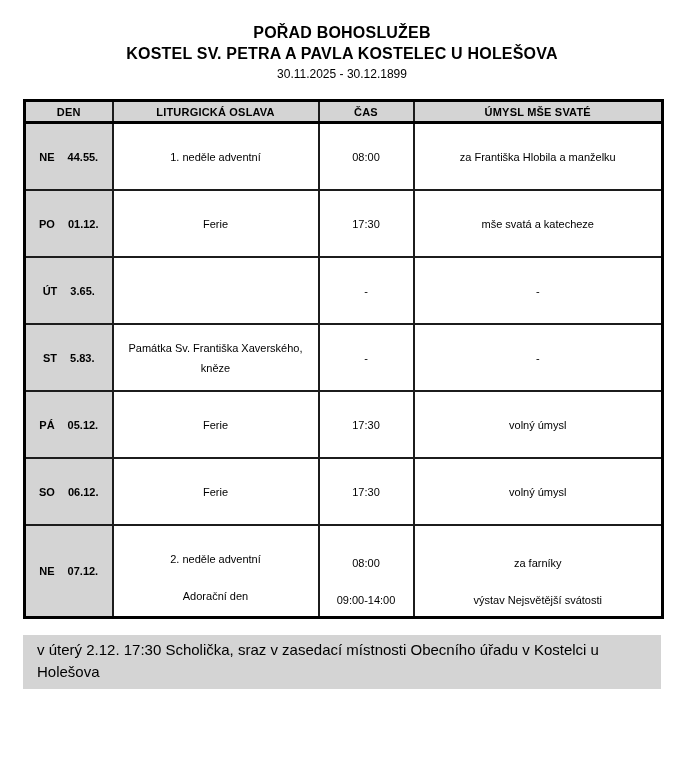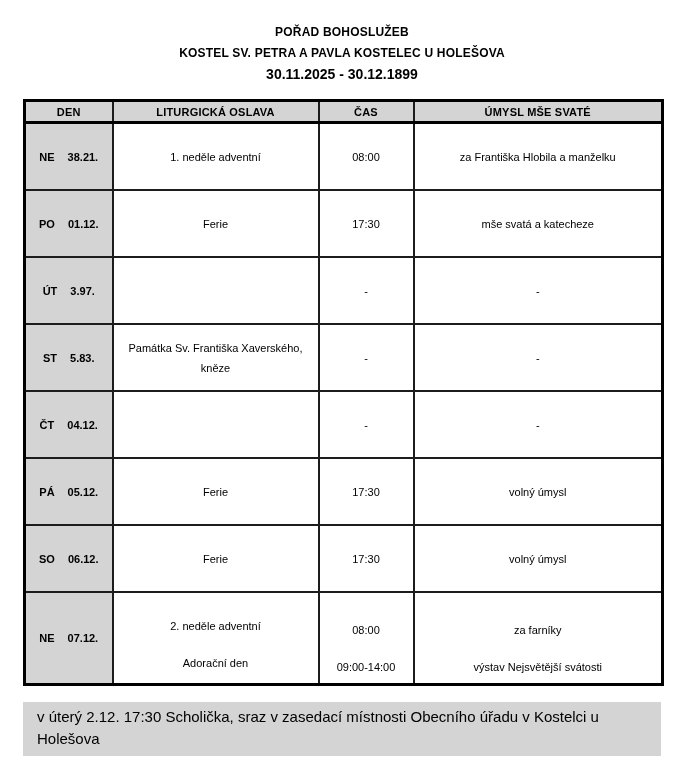--- a/index.html
+++ b/index.html
@@ -14,28 +14,28 @@
     height: 768px;
     box-sizing: border-box;
     padding: 22px 23px 0 23px;
     overflow: hidden;
   }
   .title-block {
     text-align: center;
     margin-bottom: 14px;
   }
   .title-line1, .title-line2 {
-    font-size: 12px;
+    font-size: 16px;
     font-weight: bold;
     line-height: 21px;
     letter-spacing: 0.2px;
   }
   .title-line3 {
-    font-size: 14px;
-    font-weight: bold;
+    font-size: 12px;
+    font-weight: normal;
     line-height: 21px;
   }
   table.schedule {
     border-collapse: collapse;
     table-layout: fixed;
     width: 638px;
     border: 3px solid #000000;
   }
   table.schedule col.c-den { width: 88px; }
   table.schedule col.c-lit { width: 206px; }
@@ -116,46 +116,40 @@
     <thead>
       <tr>
         <th>DEN</th>
         <th>LITURGICKÁ OSLAVA</th>
         <th>ČAS</th>
         <th>ÚMYSL MŠE SVATÉ</th>
       </tr>
     </thead>
     <tbody>
       <tr class="row-std">
-        <td class="day-cell"><span>NE</span><span class="date-part">38.21.</span></td>
+        <td class="day-cell"><span>NE</span><span class="date-part">44.55.</span></td>
         <td class="lit-cell">1. neděle adventní</td>
         <td>08:00</td>
         <td>za Františka Hlobila a manželku</td>
       </tr>
       <tr class="row-std">
         <td class="day-cell"><span>PO</span><span class="date-part">01.12.</span></td>
         <td class="lit-cell">Ferie</td>
         <td>17:30</td>
         <td>mše svatá a katecheze</td>
       </tr>
       <tr class="row-std">
-        <td class="day-cell"><span>ÚT</span><span class="date-part">3.97.</span></td>
+        <td class="day-cell"><span>ÚT</span><span class="date-part">3.65.</span></td>
         <td class="lit-cell"></td>
         <td>-</td>
         <td>-</td>
       </tr>
       <tr class="row-std">
         <td class="day-cell"><span>ST</span><span class="date-part">5.83.</span></td>
         <td class="lit-cell">Památka Sv. Františka Xaverského, kněze</td>
-        <td>-</td>
-        <td>-</td>
-      </tr>
-      <tr class="row-std">
-        <td class="day-cell"><span>ČT</span><span class="date-part">04.12.</span></td>
-        <td class="lit-cell"></td>
         <td>-</td>
         <td>-</td>
       </tr>
       <tr class="row-std">
         <td class="day-cell"><span>PÁ</span><span class="date-part">05.12.</span></td>
         <td class="lit-cell">Ferie</td>
         <td>17:30</td>
         <td>volný úmysl</td>
       </tr>
       <tr class="row-std">

